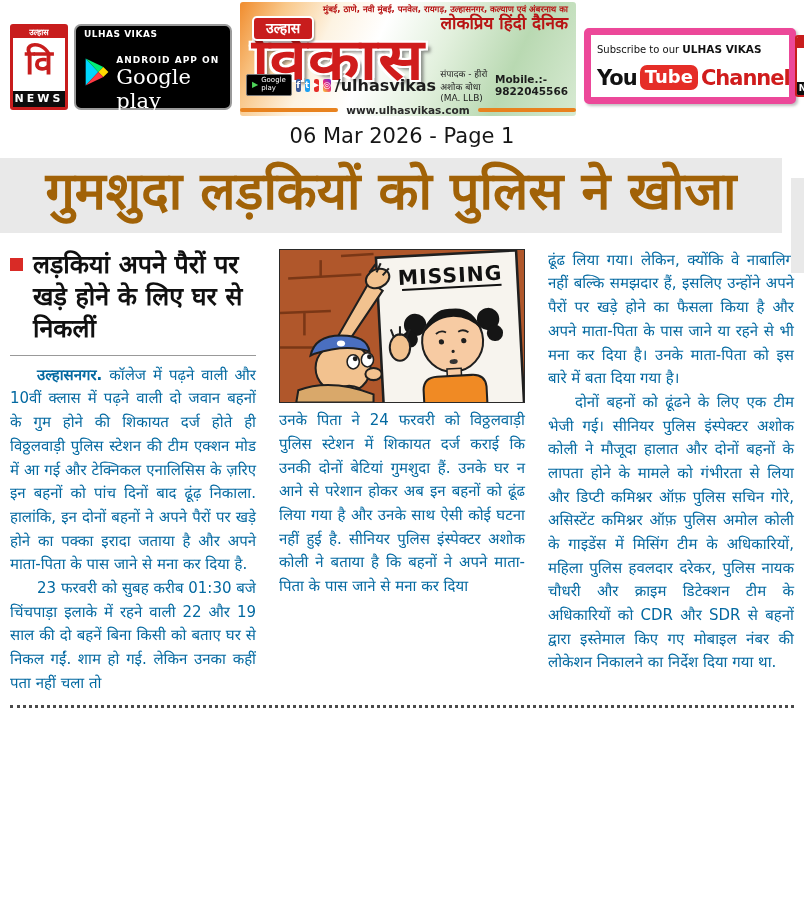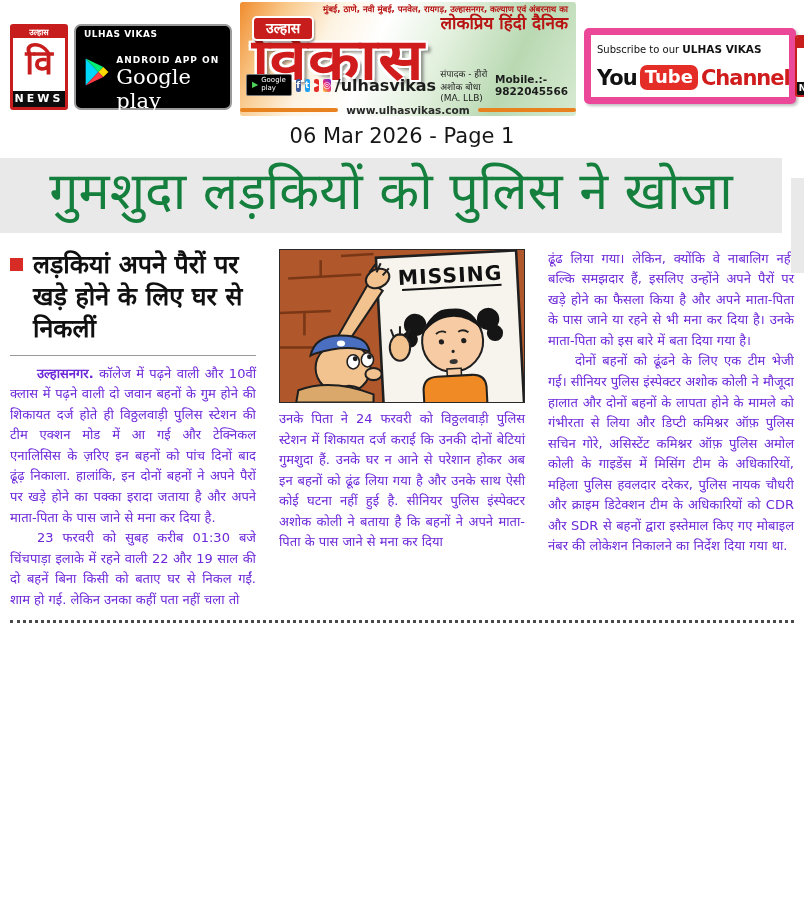--- a/index.html
+++ b/index.html
@@ -66,30 +66,30 @@
   .yt-you { font-weight:bold; font-size:21px; color:#111; letter-spacing:-1px; }
   .yt-tube { background:#e52d27; color:#fff; font-weight:bold; font-size:18px; padding:1px 5px 3px; border-radius:7px; }
   .yt-channel { font-weight:bold; font-size:21px; color:#d01c1c; letter-spacing:-1px; }
 
   
   .meta-lines { text-align:center; margin-top:4px; color:#161616; }
   .meta-lines div { font-size:21px; line-height:1.2; }
 
   
   .headline-band { margin-top:9px; background:#e9e9e9; width:782px; padding:6px 0 14px; }
-  .headline { font-size:52px; font-weight:normal; color:#15803d; text-align:center; line-height:1.05; white-space:nowrap; }
+  .headline { font-size:52px; font-weight:bold; color:#a16207; text-align:center; line-height:1.05; white-space:nowrap; }
   .edge-strip { position:absolute; right:0; top:178px; width:13px; height:95px; background:#e9e9e9; }
 
   
   .article { display:grid; grid-template-columns:1fr 1fr 1fr; column-gap:23px; padding:16px 10px 0; }
   .subhead-row { position:relative; padding-left:23px; }
   .red-sq { position:absolute; left:0; top:9px; width:13px; height:13px; background:#d92b26; }
   .subhead { font-size:25px; font-weight:bold; color:#101010; line-height:1.28; }
   .subhead-rule { border:none; border-top:1px solid #999; margin:10px 0 8px; }
-  .para { font-size:13px; line-height:1.58; color:#6d28d9; text-align:justify; }
+  .para { font-size:15px; line-height:1.58; color:#0369a1; text-align:justify; }
   .para.indent { text-indent:27px; }
   .para + .para { margin-top:0; }
   .lead { font-weight:bold; }
   .cartoon-frame { border:1px solid #2a2a2a; line-height:0; margin-bottom:6px; }
   .cartoon-frame svg { width:100%; height:auto; }
 
   .bottom-dots { margin:10px 10px 0; border-top:3px dotted #4a4a4a; height:4px; }
 </style>
 </head>
 <body>

